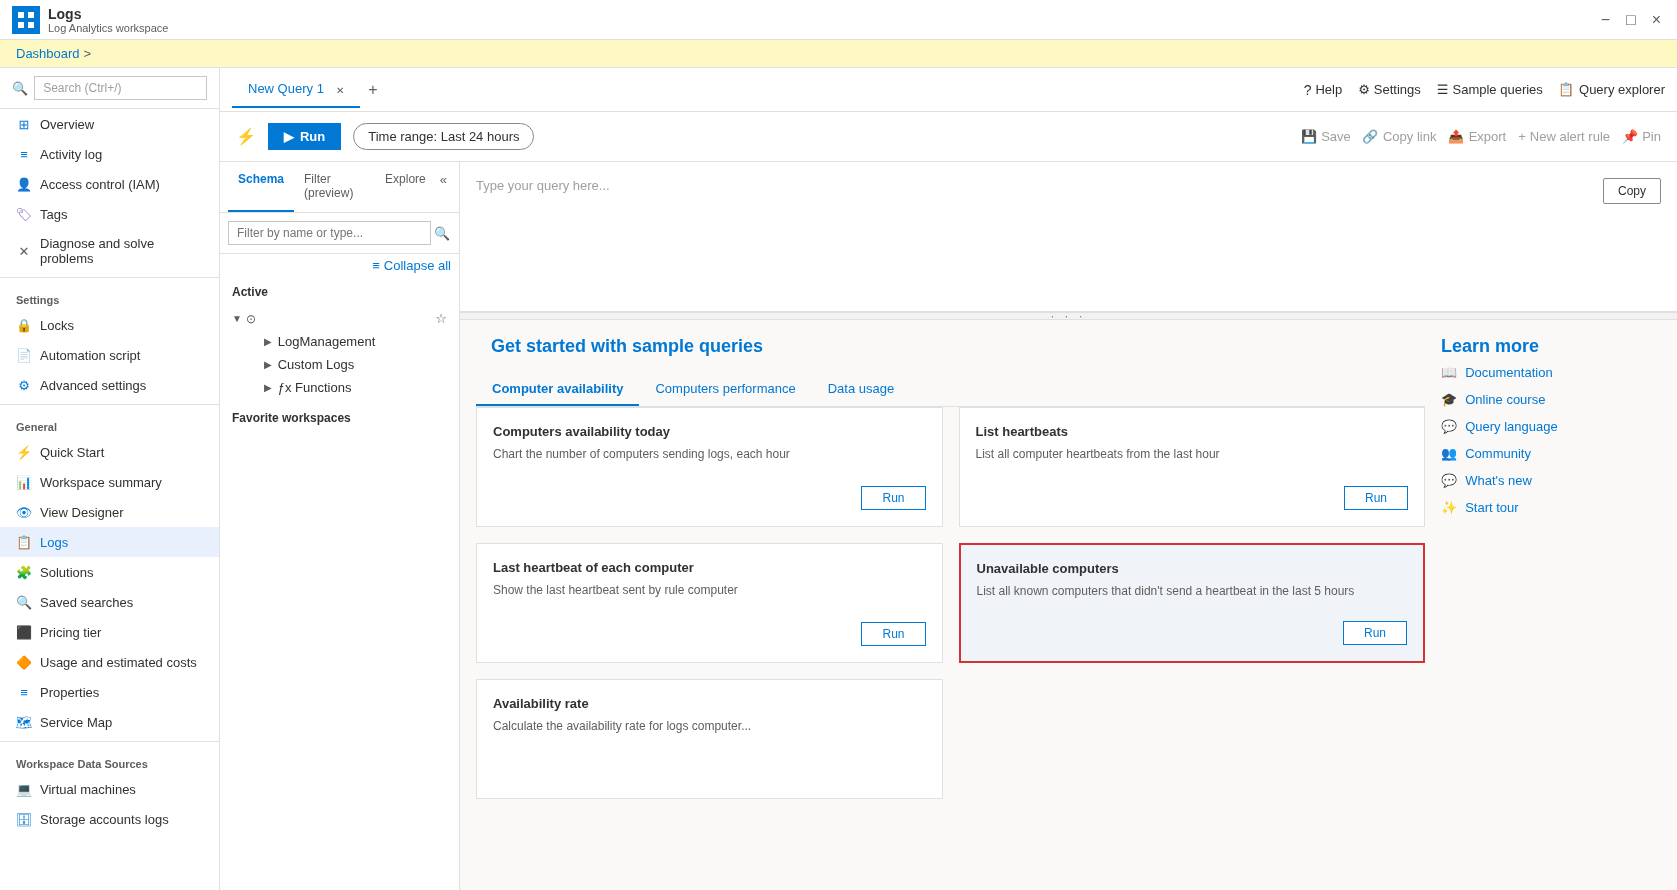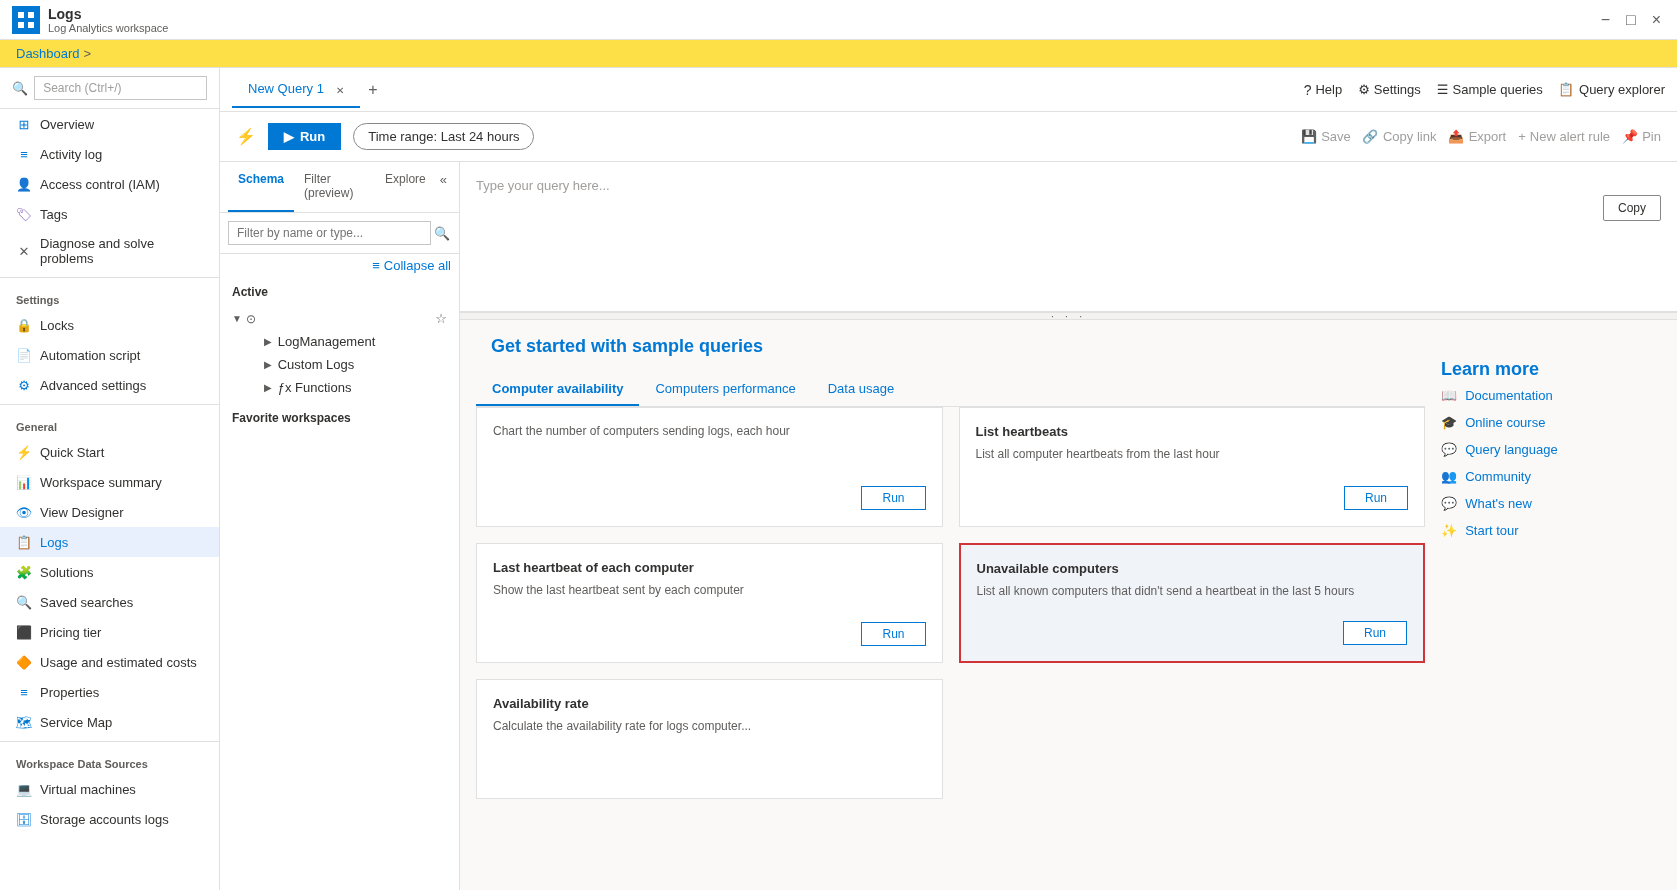--- a/index.html
+++ b/index.html
@@ -14,21 +14,21 @@
     .title-bar-left { display: flex; align-items: center; gap: 8px; }
     .title-bar-icon { width: 28px; height: 28px; background: #0078d4; display: flex; align-items: center; justify-content: center; }
     .title-bar-icon svg { width: 20px; height: 20px; }
     .title-bar-text h1 { font-size: 14px; font-weight: 600; color: #323130; }
     .title-bar-text p { font-size: 11px; color: #605e5c; }
     .title-bar-controls { display: flex; gap: 8px; }
     .title-bar-controls span { cursor: pointer; color: #605e5c; font-size: 16px; padding: 4px; }
 
     
     .breadcrumb {
-      background: #fde047; height: 28px; padding: 0 16px;
+      background: #fef9c3; height: 28px; padding: 0 16px;
       display: flex; align-items: center; gap: 4px;
       border-bottom: 1px solid #e0e0e0; font-size: 12px; color: #0078d4;
     }
     .breadcrumb span { color: #605e5c; }
 
     
     .main-layout { display: flex; height: calc(890px - 68px); }
 
     
     .sidebar {
@@ -194,31 +194,31 @@
     .query-card-desc { font-size: 12px; color: #605e5c; flex: 1; }
     .query-card-footer { display: flex; justify-content: flex-end; margin-top: 12px; }
     .btn-run-small {
       border: 1px solid #0078d4; background: #fff; color: #0078d4;
       padding: 4px 20px; cursor: pointer; font-size: 12px;
     }
 
     
     .results-two-col { display: flex; gap: 16px; }
     .results-main { flex: 1; }
-    .results-sidebar { width: 220px; flex-shrink: 0; margin-top: 23px; }
+    .results-sidebar { width: 220px; flex-shrink: 0; }
 
     .learn-more-links { display: flex; flex-direction: column; gap: 12px; margin-top: 8px; }
     .learn-more-link {
       display: flex; align-items: center; gap: 8px;
       color: #0078d4; cursor: pointer; font-size: 13px;
     }
 
     
     .copy-area {
-      position: absolute; right: 16px; top: 33px;
+      position: absolute; right: 16px; top: 16px;
     }
 
     
     ::-webkit-scrollbar { width: 6px; height: 6px; }
     ::-webkit-scrollbar-track { background: #f1f1f1; }
     ::-webkit-scrollbar-thumb { background: #c8c6c4; border-radius: 3px; }
 
     .icon-blue { color: #0078d4; }
     .icon-purple { color: #8764b8; }
     .icon-green { color: #107c10; }
@@ -487,37 +487,38 @@
                 <div class="sq-tab">
                   <span>Computers performance</span>
                 </div>
                 <div class="sq-tab">
                   <span>Data usage</span>
                 </div>
               </div>
               <div class="query-cards-grid">
 
                 <div class="query-card">
+                  <div class="query-card-title">Computers availability today</div>
                   <div class="query-card-desc">Chart the number of computers sending logs, each hour</div>
                   <div class="query-card-footer">
                     <button class="btn-run-small">Run</button>
                   </div>
                 </div>
 
                 <div class="query-card">
                   <div class="query-card-title">List heartbeats</div>
                   <div class="query-card-desc">List all computer heartbeats from the last hour</div>
                   <div class="query-card-footer">
                     <button class="btn-run-small">Run</button>
                   </div>
                 </div>
 
                 <div class="query-card">
                   <div class="query-card-title">Last heartbeat of each computer</div>
-                  <div class="query-card-desc">Show the last heartbeat sent by each computer</div>
+                  <div class="query-card-desc">Show the last heartbeat sent by rule computer</div>
                   <div class="query-card-footer">
                     <button class="btn-run-small">Run</button>
                   </div>
                 </div>
 
                 <div class="query-card highlighted">
                   <div class="query-card-title">Unavailable computers</div>
                   <div class="query-card-desc">List all known computers that didn't send a heartbeat in the last 5 hours</div>
                   <div class="query-card-footer">
                     <button class="btn-run-small">Run</button>

